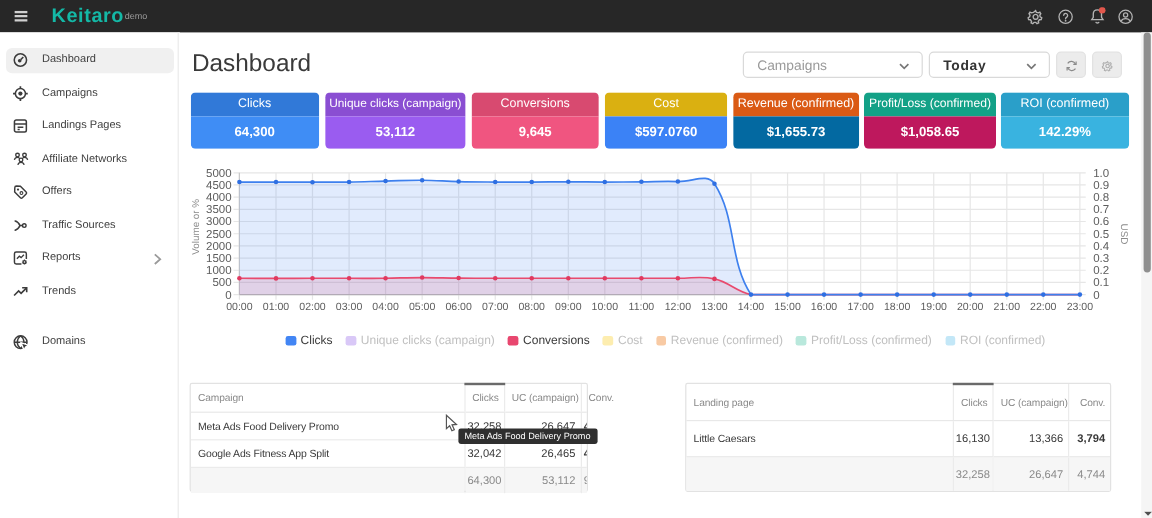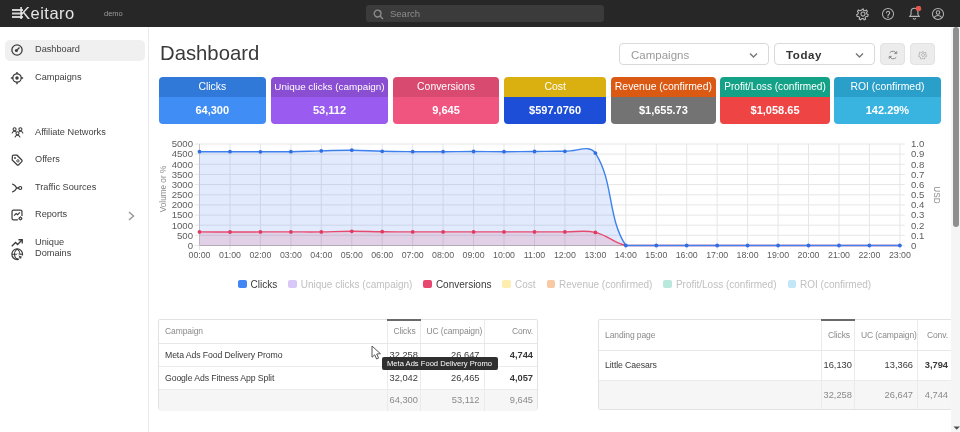--- a/index.html
+++ b/index.html
@@ -1,21 +1,21 @@
 <!DOCTYPE html>
 <html><head>
 <meta charset="utf-8">
 <style>
 * { margin:0; padding:0; box-sizing:border-box; }
 html,body { width:960px; height:432px; overflow:hidden; background:#fff;
   font-family:"Liberation Sans", sans-serif; }
 .abs { position:absolute; }
 
 #topbar { position:absolute; left:0; top:0; width:960px; height:27px; background:#272727; }
-#logo { position:absolute; left:19px; top:4px; font-size:16.5px; font-weight:400; color:#e5e5e5; letter-spacing:0.5px;}
+#logo { position:absolute; left:43px; top:4px; font-size:16.5px; font-weight:700; color:#14b8a6; letter-spacing:0.5px;}
 #demo { position:absolute; left:104px; top:8.5px; font-size:7.5px; color:#9a9a9a; }
 #search { position:absolute; left:366px; top:5px; width:238px; height:17px; background:#3b3b3b; border-radius:3px; }
 #search span { position:absolute; left:24px; top:3px; font-size:9.5px; color:#8d8d8d; }
 
 #sidebar { position:absolute; left:0; top:27px; width:150px; height:405px; background:#fff; }
 .mi { position:absolute; left:4.5px; width:140px; height:21px; border-radius:5px; }
 .mi.active { background:#f0f0f0; }
 .mi svg { position:absolute; left:5px; top:3.5px; }
 .mi span { position:absolute; left:30.5px; top:4.5px; font-size:9.2px; color:#3f3f3f; }
 .mi .chev { left:auto; position:absolute; right:10px; top:6.5px; }
@@ -45,27 +45,20 @@
 .panel .sorted:before { content:""; position:absolute; left:-1px; right:-1px; top:-1px; height:2px; background:#6a6a6a; }
 </style>
 </head>
 <body>
 <div id="topbar">
   <svg class="abs" style="left:11.5px;top:8.7px" width="11" height="10" viewBox="0 0 11 10">
       <path d="M0 1 H11 M0 4.5 H11 M0 8 H11" stroke="#d0d0d0" stroke-width="1.9"></path>
     </svg>
   <div id="logo">Keitaro</div>
   <div id="demo">demo</div>
-  <div id="search">
-    <svg class="abs" style="left:7px;top:3.5px" width="11" height="11" viewBox="0 0 11 11">
-        <circle cx="4.6" cy="4.6" r="3.4" fill="none" stroke="#8d8d8d" stroke-width="1.3"></circle>
-        <line x1="7.2" y1="7.2" x2="10" y2="10" stroke="#8d8d8d" stroke-width="1.3"></line>
-      </svg>
-    <span>Search</span>
-  </div>
   <svg class="abs" style="left:856px;top:6.5px" width="14" height="14" viewBox="0 0 24 24">
       <path fill="none" stroke="#b3b3b3" stroke-width="2" d="M12 8.5 a3.5 3.5 0 1 0 0.001 0 Z"></path>
       <path fill="none" stroke="#b3b3b3" stroke-width="2" d="M12 3.2 l1.2 2.6 2.8 0.5 2 -1 1.4 2.4 -1.4 1.8 0.6 2.5 2.2 1.4 -0.8 2.6 -2.6 0.2 -1.6 2.2 0.6 2.4 -2.4 1 -1.8 -1.9 -2.4 0 -1.8 1.9 -2.4 -1 0.6 -2.4 -1.6 -2.2 -2.6 -0.2 -0.8 -2.6 2.2 -1.4 0.6 -2.5 -1.4 -1.8 1.4 -2.4 2 1 2.8 -0.5 Z"></path>
     </svg>
   <svg class="abs" style="left:881px;top:6.5px" width="14" height="14" viewBox="0 0 24 24">
       <circle cx="12" cy="12" r="9.5" fill="none" stroke="#b3b3b3" stroke-width="1.8"></circle>
       <path d="M9.3 9.8 a2.8 2.8 0 1 1 4.3 2.6 c-1.1 0.7 -1.6 1.2 -1.6 2.4" fill="none" stroke="#b3b3b3" stroke-width="1.9" stroke-linecap="round"></path>
       <circle cx="12" cy="17.6" r="1.3" fill="#b3b3b3"></circle>
     </svg>
   <svg class="abs" style="left:907px;top:6px" width="15" height="15" viewBox="0 0 24 24">
@@ -87,20 +80,28 @@
       </svg>
     <span>Dashboard</span>
   </div>
   <div class="mi" style="top:40.0px">
     <svg width="14" height="14" viewBox="0 0 24 24">
         <circle cx="12" cy="12" r="7.2" fill="none" stroke="#3c3c3c" stroke-width="2.2"></circle>
         <circle cx="12" cy="12" r="3" fill="#3c3c3c"></circle>
         <path d="M12 1.5 V5 M12 19 V22.5 M1.5 12 H5 M19 12 H22.5" stroke="#3c3c3c" stroke-width="2.4"></path>
       </svg>
     <span>Campaigns</span>
+  </div>
+  <div class="mi" style="top:67.5px">
+    <svg width="14" height="14" viewBox="0 0 24 24">
+        <rect x="3.5" y="3.5" width="17" height="17" rx="2.5" fill="none" stroke="#3c3c3c" stroke-width="2.2"></rect>
+        <path d="M4 9.2 H20" stroke="#3c3c3c" stroke-width="2.2"></path>
+        <path d="M8 13.8 H16.2 M8 17 H11" stroke="#3c3c3c" stroke-width="2.4"></path>
+      </svg>
+    <span>Landings Pages</span>
   </div>
   <div class="mi" style="top:95.0px">
     <svg width="15" height="14" viewBox="0 0 24 24">
         <circle cx="7" cy="5.5" r="2.6" fill="none" stroke="#3c3c3c" stroke-width="1.9"></circle>
         <path d="M2.5 12.5 c0.6-2.4 2.3-3.6 4.5-3.6 1 0 1.9 0.3 2.6 0.8" fill="none" stroke="#3c3c3c" stroke-width="1.9"></path>
         <circle cx="17" cy="5.5" r="2.6" fill="none" stroke="#3c3c3c" stroke-width="1.9"></circle>
         <path d="M21.5 12.5 c-0.6-2.4-2.3-3.6-4.5-3.6 -1 0 -1.9 0.3 -2.6 0.8" fill="none" stroke="#3c3c3c" stroke-width="1.9"></path>
         <circle cx="12" cy="12.5" r="2.6" fill="none" stroke="#3c3c3c" stroke-width="1.9"></circle>
         <path d="M7.5 19.5 c0.6-2.4 2.3-3.6 4.5-3.6 s3.9 1.2 4.5 3.6" fill="none" stroke="#3c3c3c" stroke-width="1.9"></path>
       </svg>
@@ -134,23 +135,23 @@
     <span>Reports</span>
     <svg class="chev" width="8" height="10" viewBox="0 0 8 10">
         <path d="M2 1 L6.5 5 L2 9" fill="none" stroke="#9a9a9a" stroke-width="1.5"></path>
       </svg>
   </div>
   <div class="mi" style="top:205.0px">
     <svg width="14" height="14" viewBox="0 0 24 24">
         <path d="M3 17.5 L9.5 11 13 14.5 20.5 7" fill="none" stroke="#3c3c3c" stroke-width="2.3"></path>
         <path d="M14.5 6.5 H21 V13" fill="none" stroke="#3c3c3c" stroke-width="2.3"></path>
       </svg>
-    <span>Unique</span>
-  </div>
-  <div class="mi" style="top:216px">
+    <span>Trends</span>
+  </div>
+  <div class="mi" style="top:247px">
     <svg width="15" height="15" viewBox="0 0 24 24">
         <circle cx="11.5" cy="11.5" r="8.5" fill="none" stroke="#3c3c3c" stroke-width="2"></circle>
         <path d="M3.2 11.5 h16.6 M11.5 3 c-6 5 -6 12 0 17 M11.5 3 c6 5 6 12 0 17" fill="none" stroke="#3c3c3c" stroke-width="1.8"></path>
         <path d="M12 12 l10.5 3.8 -4.4 2 -2 4.4 Z" fill="#3c3c3c" stroke="#fff" stroke-width="1.8"></path>
       </svg>
     <span>Domains</span>
   </div>
 </div>
 <div id="title">Dashboard</div>
 
@@ -187,29 +188,29 @@
 <div class="card" style="left:271px;width:117px">
     <div class="hd" style="background:#8a4ed2;font-size:9.9px">Unique clicks (campaign)</div>
     <div class="vl" style="background:#9a5cf0">53,112</div>
   </div>
 <div class="card" style="left:393px;width:106px">
     <div class="hd" style="background:#d84a70">Conversions</div>
     <div class="vl" style="background:#f05580">9,645</div>
   </div>
 <div class="card" style="left:503.8px;width:102.6px">
     <div class="hd" style="background:#dab011">Cost</div>
-    <div class="vl" style="background:#1d4ed8">$597.0760</div>
+    <div class="vl" style="background:#3b82f6">$597.0760</div>
   </div>
 <div class="card" style="left:611.2px;width:104.4px">
     <div class="hd" style="background:#da5a14">Revenue (confirmed)</div>
-    <div class="vl" style="background:#737373">$1,655.73</div>
+    <div class="vl" style="background:#0369a1">$1,655.73</div>
   </div>
 <div class="card" style="left:720.4px;width:109.3px">
     <div class="hd" style="background:#13a187;font-size:10.1px">Profit/Loss (confirmed)</div>
-    <div class="vl" style="background:#ef4444">$1,058.65</div>
+    <div class="vl" style="background:#be185d">$1,058.65</div>
   </div>
 <div class="card" style="left:833.9px;width:107.1px">
     <div class="hd" style="background:#2a9fc9">ROI (confirmed)</div>
     <div class="vl" style="background:#39b3e0">142.29%</div>
   </div>
 <svg style="position:absolute;left:150px;top:128px" width="812" height="172" viewBox="150 128 812 172">
 <line x1="194.6" y1="245.5" x2="904.8" y2="245.5" stroke="#e6e6e6" stroke-width="1"></line>
 <line x1="194.6" y1="235.3" x2="904.8" y2="235.3" stroke="#e6e6e6" stroke-width="1"></line>
 <line x1="194.6" y1="225.2" x2="904.8" y2="225.2" stroke="#e6e6e6" stroke-width="1"></line>
 <line x1="194.6" y1="215.1" x2="904.8" y2="215.1" stroke="#e6e6e6" stroke-width="1"></line>
@@ -339,21 +340,21 @@
 </svg>
 <div id="legend">
   <div class="li"><span class="sq" style="background:#4285f4"></span>Clicks</div>
   <div class="li off"><span class="sq" style="background:#d9c8f7"></span>Unique clicks (campaign)</div>
   <div class="li"><span class="sq" style="background:#e8476f"></span>Conversions</div>
   <div class="li off"><span class="sq" style="background:#fdedaf"></span>Cost</div>
   <div class="li off"><span class="sq" style="background:#f8caa4"></span>Revenue (confirmed)</div>
   <div class="li off"><span class="sq" style="background:#b9e8dc"></span>Profit/Loss (confirmed)</div>
   <div class="li off"><span class="sq" style="background:#c3e7f7"></span>ROI (confirmed)</div>
 </div>
-<div class="panel" style="left:158px;width:380px">
+<div class="panel" style="left:158px;width:332px">
 <table>
 <colgroup>
         <col style="width:228px">
         <col style="width:33px">
         <col style="width:64px">
         <col>
       </colgroup>
 <tbody>
         <tr style="height:23px">
           <th>Campaign</th>
@@ -375,21 +376,21 @@
         </tr>
 <tr style="height:22px" class="foot">
           <td></td>
           <td class="num">64,300</td>
           <td class="num">53,112</td>
           <td class="num">9,645</td>
         </tr>
 </tbody>
     </table>
 </div>
-<div class="panel" style="left:598px;width:355px">
+<div class="panel" style="left:571px;width:355px">
 <table>
 <colgroup>
         <col style="width:222px">
         <col style="width:33.5px">
         <col style="width:63px">
         <col>
       </colgroup>
 <tbody>
         <tr style="height:23px">
           <th>Landing page</th>

